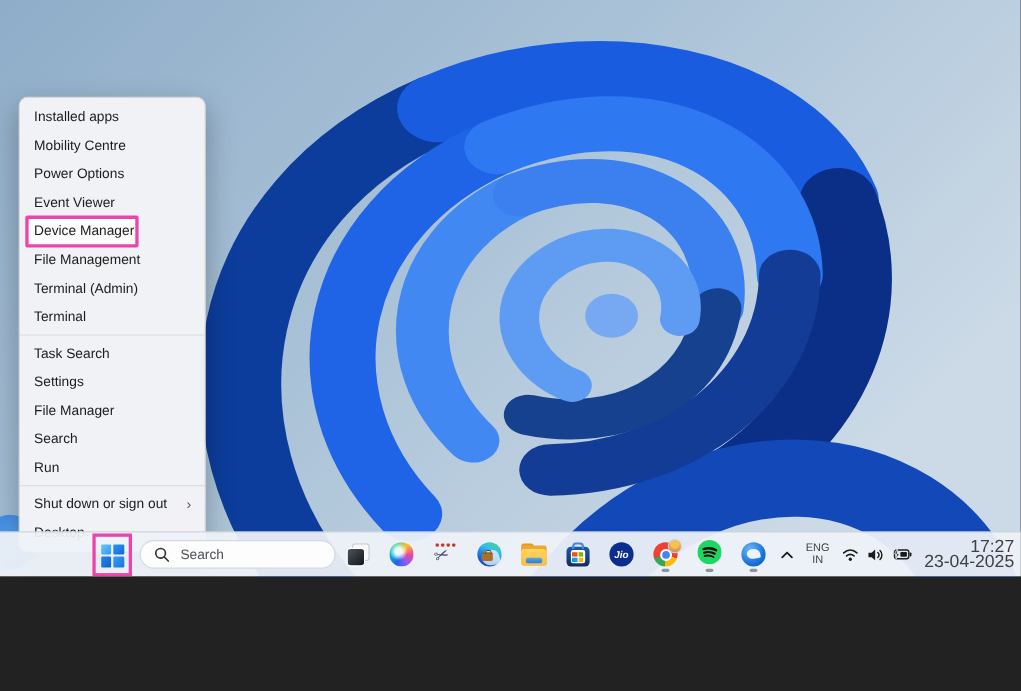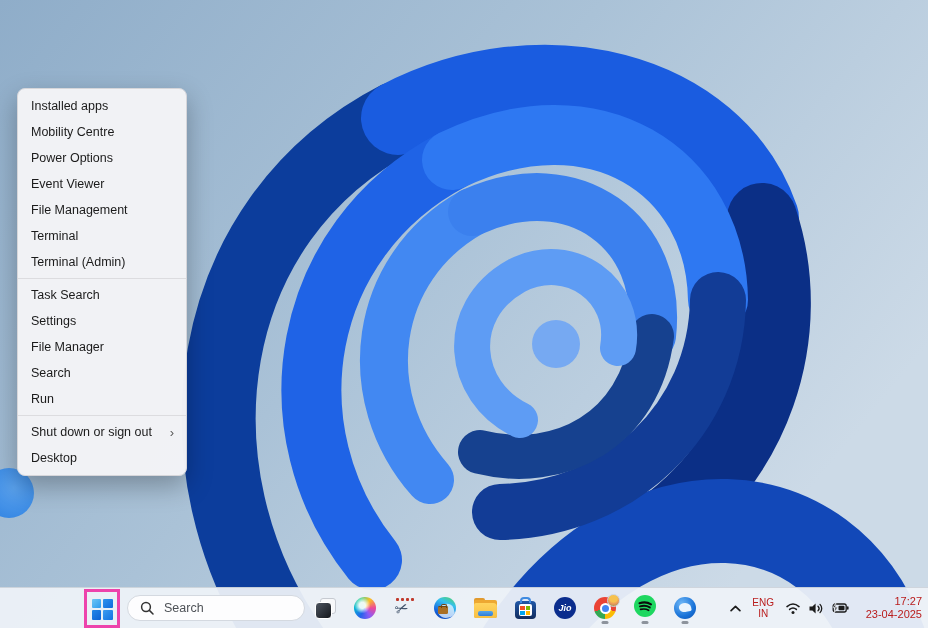--- a/index.html
+++ b/index.html
@@ -1,16 +1,16 @@
 <!DOCTYPE html>
 <html style="--annot: #ed43ac;"><head>
 <meta charset="utf-8">
 <style>
   html,body{margin:0;padding:0;background:#222;}
-  .stage{position:relative;width:928px;height:628px;overflow:hidden;
+  .stage{position:relative;width:928px;height:524px;overflow:hidden;
          font-family:"Liberation Sans",sans-serif;-webkit-font-smoothing:antialiased;}
   .wallpaper{position:absolute;inset:0;width:100%;height:100%;display:block;}
 
   
   .peek{position:absolute;left:-16px;top:468px;width:50px;height:50px;border-radius:50%;
         background:radial-gradient(circle at 60% 40%,#5aa2ee,#2b7fe0);z-index:2;}
 
   
   .ctx-menu{position:absolute;left:17px;top:88px;width:170px;z-index:5;
             background:rgba(243,243,246,0.98);border:1px solid #d6d6da;border-radius:8px;
@@ -95,24 +95,24 @@
         box-sizing:border-box;border-radius:50%;background:#4285f4;border:2px solid #fff;}
   .ch-av{position:absolute;top:-3px;right:-4px;width:11px;height:11px;border-radius:50%;
         border:1px solid #cfd3d9;
         background:radial-gradient(circle at 50% 28%,#f6c14e 0 40%,#e8955a 62%,#7a9e4e 100%);}
   .tb{position:relative;width:22px;height:22px;border-radius:50%;
       background:radial-gradient(circle at 35% 30%,#6db7f7,#1a73d8 60%,#0b4fb0);}
   .tb::after{content:"";position:absolute;left:5px;top:6px;width:12px;height:9px;background:#eaf4fd;
       border-radius:70% 100% 20% 90%;transform:rotate(-12deg);}
 
   
-  .tray{position:absolute;right:6px;top:0;height:40px;display:flex;align-items:center;gap:11px;color:#b91c1c;}
+  .tray{position:absolute;right:6px;top:0;height:40px;display:flex;align-items:center;gap:11px;color:#404040;}
   .tray .grp{display:flex;align-items:center;gap:7px;cursor:pointer;}
   .lang{font-size:10px;line-height:11px;text-align:center;cursor:pointer;}
-  .clock{font-size:11px;line-height:13.5px;text-align:right;cursor:pointer;min-width:62px;}
+  .clock{font-size:16px;line-height:13.5px;text-align:right;cursor:pointer;min-width:62px;}
 </style>
 </head>
 <body>
 
 <div class="stage">
 
   <svg class="wallpaper" viewBox="0 0 928 628" preserveAspectRatio="none">
     <defs>
       <linearGradient id="bgg" x1="0" y1="0" x2="1" y2="0.55">
         <stop offset="0" stop-color="#8fadc9"></stop>
@@ -146,27 +146,31 @@
       <div class="menu-item">
         <span class="label">Mobility Centre</span>
       </div>
       <div class="menu-item">
         <span class="label">Power Options</span>
       </div>
       <div class="menu-item">
         <span class="label">Event Viewer</span>
       </div>
       <div class="menu-item">
+        <span class="hl-box"></span>
+        <span class="label">Device Manager</span>
+      </div>
+      <div class="menu-item">
         <span class="label">File Management</span>
       </div>
       <div class="menu-item">
+        <span class="label">Terminal (Admin)</span>
+      </div>
+      <div class="menu-item">
         <span class="label">Terminal</span>
-      </div>
-      <div class="menu-item">
-        <span class="label">Terminal (Admin)</span>
       </div>
       <div class="separator"></div>
       <div class="menu-item">
         <span class="label">Task Search</span>
       </div>
       <div class="menu-item">
         <span class="label">Settings</span>
       </div>
       <div class="menu-item">
         <span class="label">File Manager</span>

